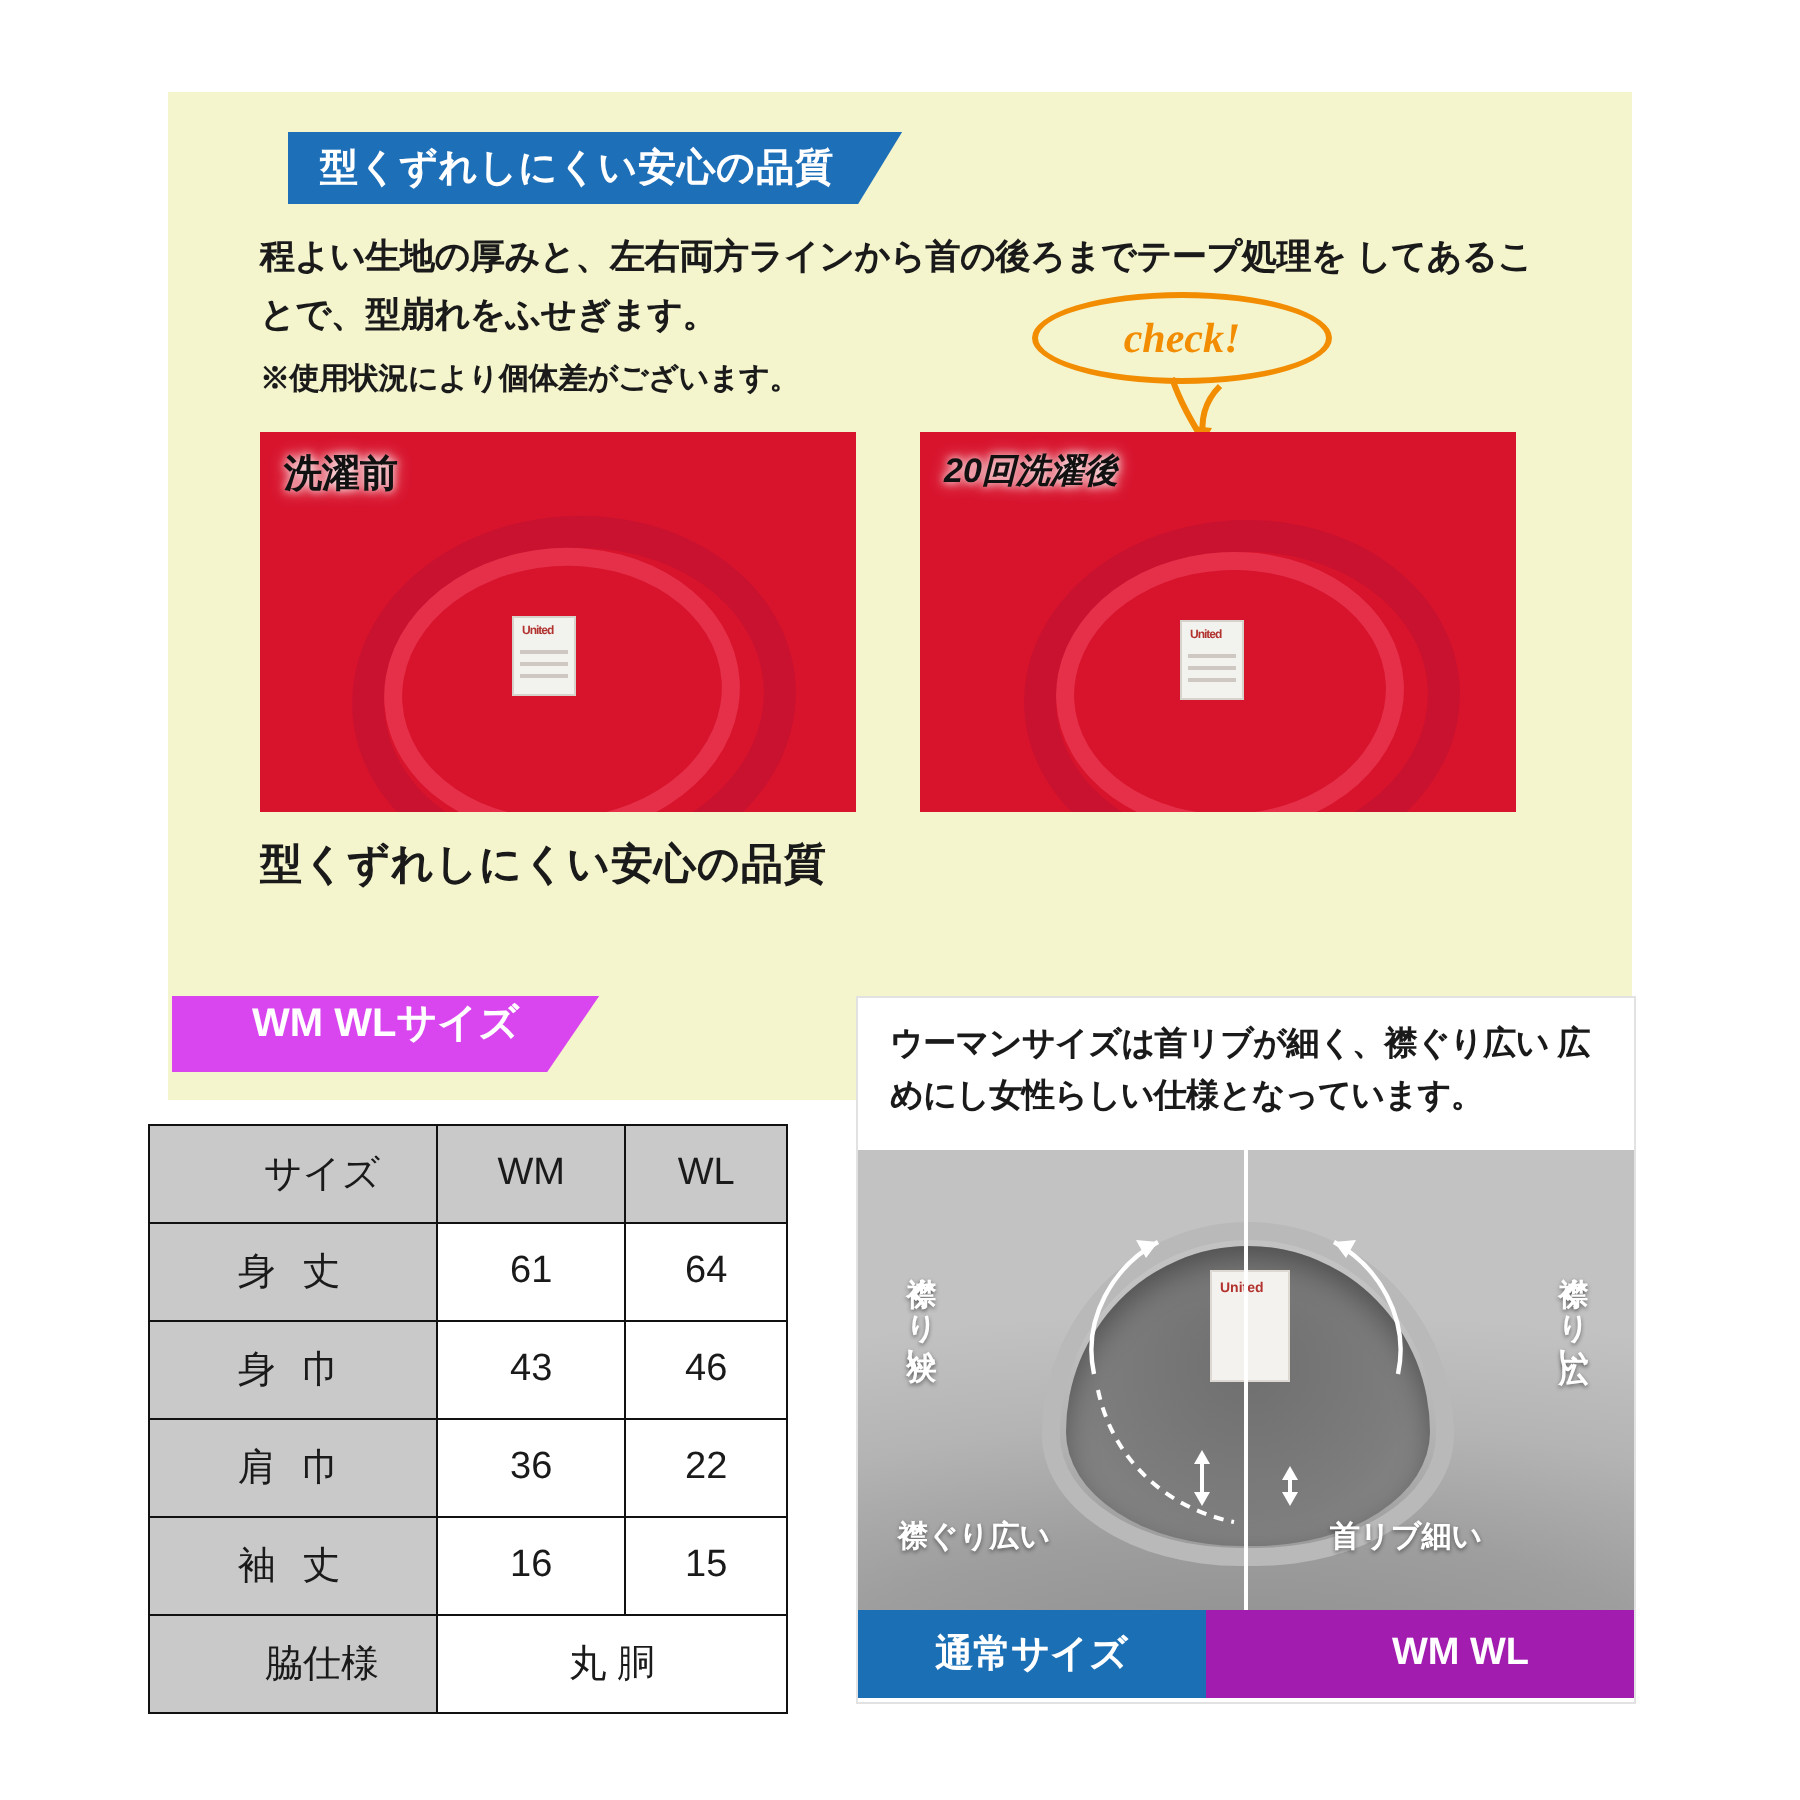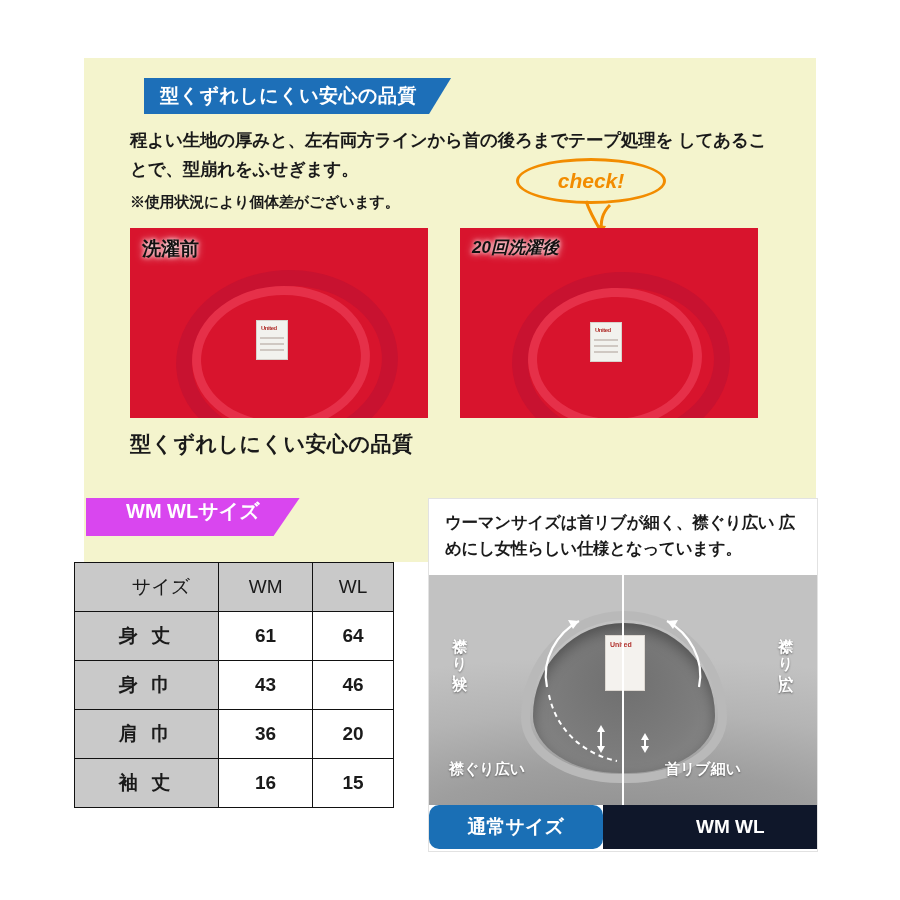--- a/index.html
+++ b/index.html
@@ -13,21 +13,21 @@
     font-family: "Liberation Sans", sans-serif;
     color: #1a1a1a;
     position: relative;
     overflow: hidden;
   }
 
   
   .top-panel {
     position: absolute;
     left: 84px;
-    top: 58px;
+    top: 46px;
     width: 732px;
     height: 504px;
     background: #f4f4cd;
   }
 
   .ribbon {
     position: absolute;
     left: 60px;
     top: 20px;
     height: 36px;
@@ -76,20 +76,21 @@
   .check-bubble .txt {
     position: absolute;
     inset: 0;
     display: flex;
     align-items: center;
     justify-content: center;
     color: #f28c00;
     font-weight: bold;
     font-style: italic;
     font-size: 21px;
+    font-family: Liberation Serif, serif;
   }
   .check-tail {
     position: absolute;
     left: 496px;
     top: 141px;
     width: 40px;
     height: 40px;
   }
 
   .photo-block { position: absolute; }
@@ -170,21 +171,21 @@
     top: 562px;
     width: 320px;
     border-collapse: collapse;
     font-size: 19px;
   }
   table.size-table th,
   table.size-table td {
     border: 1.5px solid #111;
     text-align: center;
     height: 46px;
-    font-weight: bold;
+    font-weight: normal;
     background: #ffffff;
   }
   table.size-table thead th {
     background: #c9c9c9;
     font-weight: normal;
   }
   table.size-table .rowhead {
     background: #c9c9c9;
     width: 112px;
     letter-spacing: 4px;
@@ -294,22 +295,22 @@
   }
   .bottom-bar div {
     flex: 1;
     color: #fff;
     font-weight: bold;
     font-size: 19px;
     display: flex;
     align-items: center;
     justify-content: center;
   }
-  .bar-blue { background: #1a6fb5; border-radius: 10px; }
-  .bar-pink { background: #0f172a; padding-left: 41px; }
+  .bar-blue { background: #1a6fb5; }
+  .bar-pink { background: #a21caf; padding-left: 41px; }
 </style>
 </head>
 <body>
 
 <div class="top-panel">
 
   <div class="ribbon">
     <span>型くずれしにくい安心の品質</span>
   </div>
 
@@ -380,26 +381,30 @@
       <td>64</td>
     </tr>
     <tr>
       <td class="rowhead">身 巾</td>
       <td>43</td>
       <td>46</td>
     </tr>
     <tr>
       <td class="rowhead">肩 巾</td>
       <td>36</td>
-      <td>20</td>
+      <td>22</td>
     </tr>
     <tr>
       <td class="rowhead">袖 丈</td>
       <td>16</td>
       <td>15</td>
+    </tr>
+    <tr>
+      <td class="rowhead nospace">脇仕様</td>
+      <td colspan="2">丸 胴</td>
     </tr>
   </tbody>
 </table>
 
 <div class="right-panel">
   <div class="right-text">
     <span>ウーマンサイズは首リブが細く、襟ぐり広い</span>
     <span>広めにし女性らしい仕様となっています。</span>
   </div>
 

